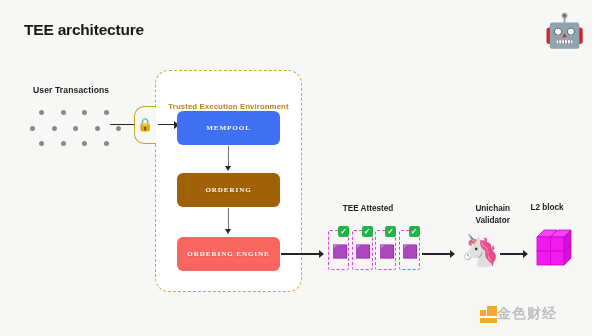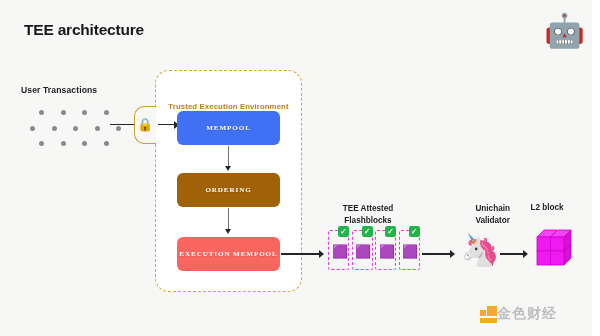--- a/index.html
+++ b/index.html
@@ -37,21 +37,21 @@
     width: 42px;
     height: 42px;
     font-size: 33px;
     line-height: 42px;
     text-align: center;
   }
 
   
   #user-tx-label {
     position: absolute;
-    left: 21px;
+    left: 33px;
     top: 85px;
     font-size: 8.6px;
     font-weight: bold;
     color: #1d1f24;
     letter-spacing: 0.1px;
   }
   #dot-grid {
     position: absolute;
     left: 30px;
     top: 105px;
@@ -423,28 +423,27 @@
   <div id="lock-to-mempool-head"></div>
 
   <div class="stage-box" id="box-mempool">MEMPOOL</div>
   <div class="v-arrow" id="v-arrow-1"></div>
   <div class="v-arrow-head" id="v-head-1"></div>
 
   <div class="stage-box" id="box-ordering">ORDERING</div>
   <div class="v-arrow" id="v-arrow-2"></div>
   <div class="v-arrow-head" id="v-head-2"></div>
 
-  <div class="stage-box" id="box-execution">EXECUTION MEMPOOL</div>
+  <div class="stage-box" id="box-execution">ORDERING ENGINE</div>
 
   <div id="exec-arrow-line"></div>
   <div id="exec-arrow-head"></div>
 
   <div id="flashblocks-label">
     <div>TEE Attested</div>
-    <div>Flashblocks</div>
   </div>
   <div id="flashblocks-row">
     <div class="flashblock">
       <div class="fb-check">✓</div>
       <div class="fb-cube">🟪</div>
     </div>
     <div class="flashblock">
       <div class="fb-check">✓</div>
       <div class="fb-cube">🟪</div>
     </div>

